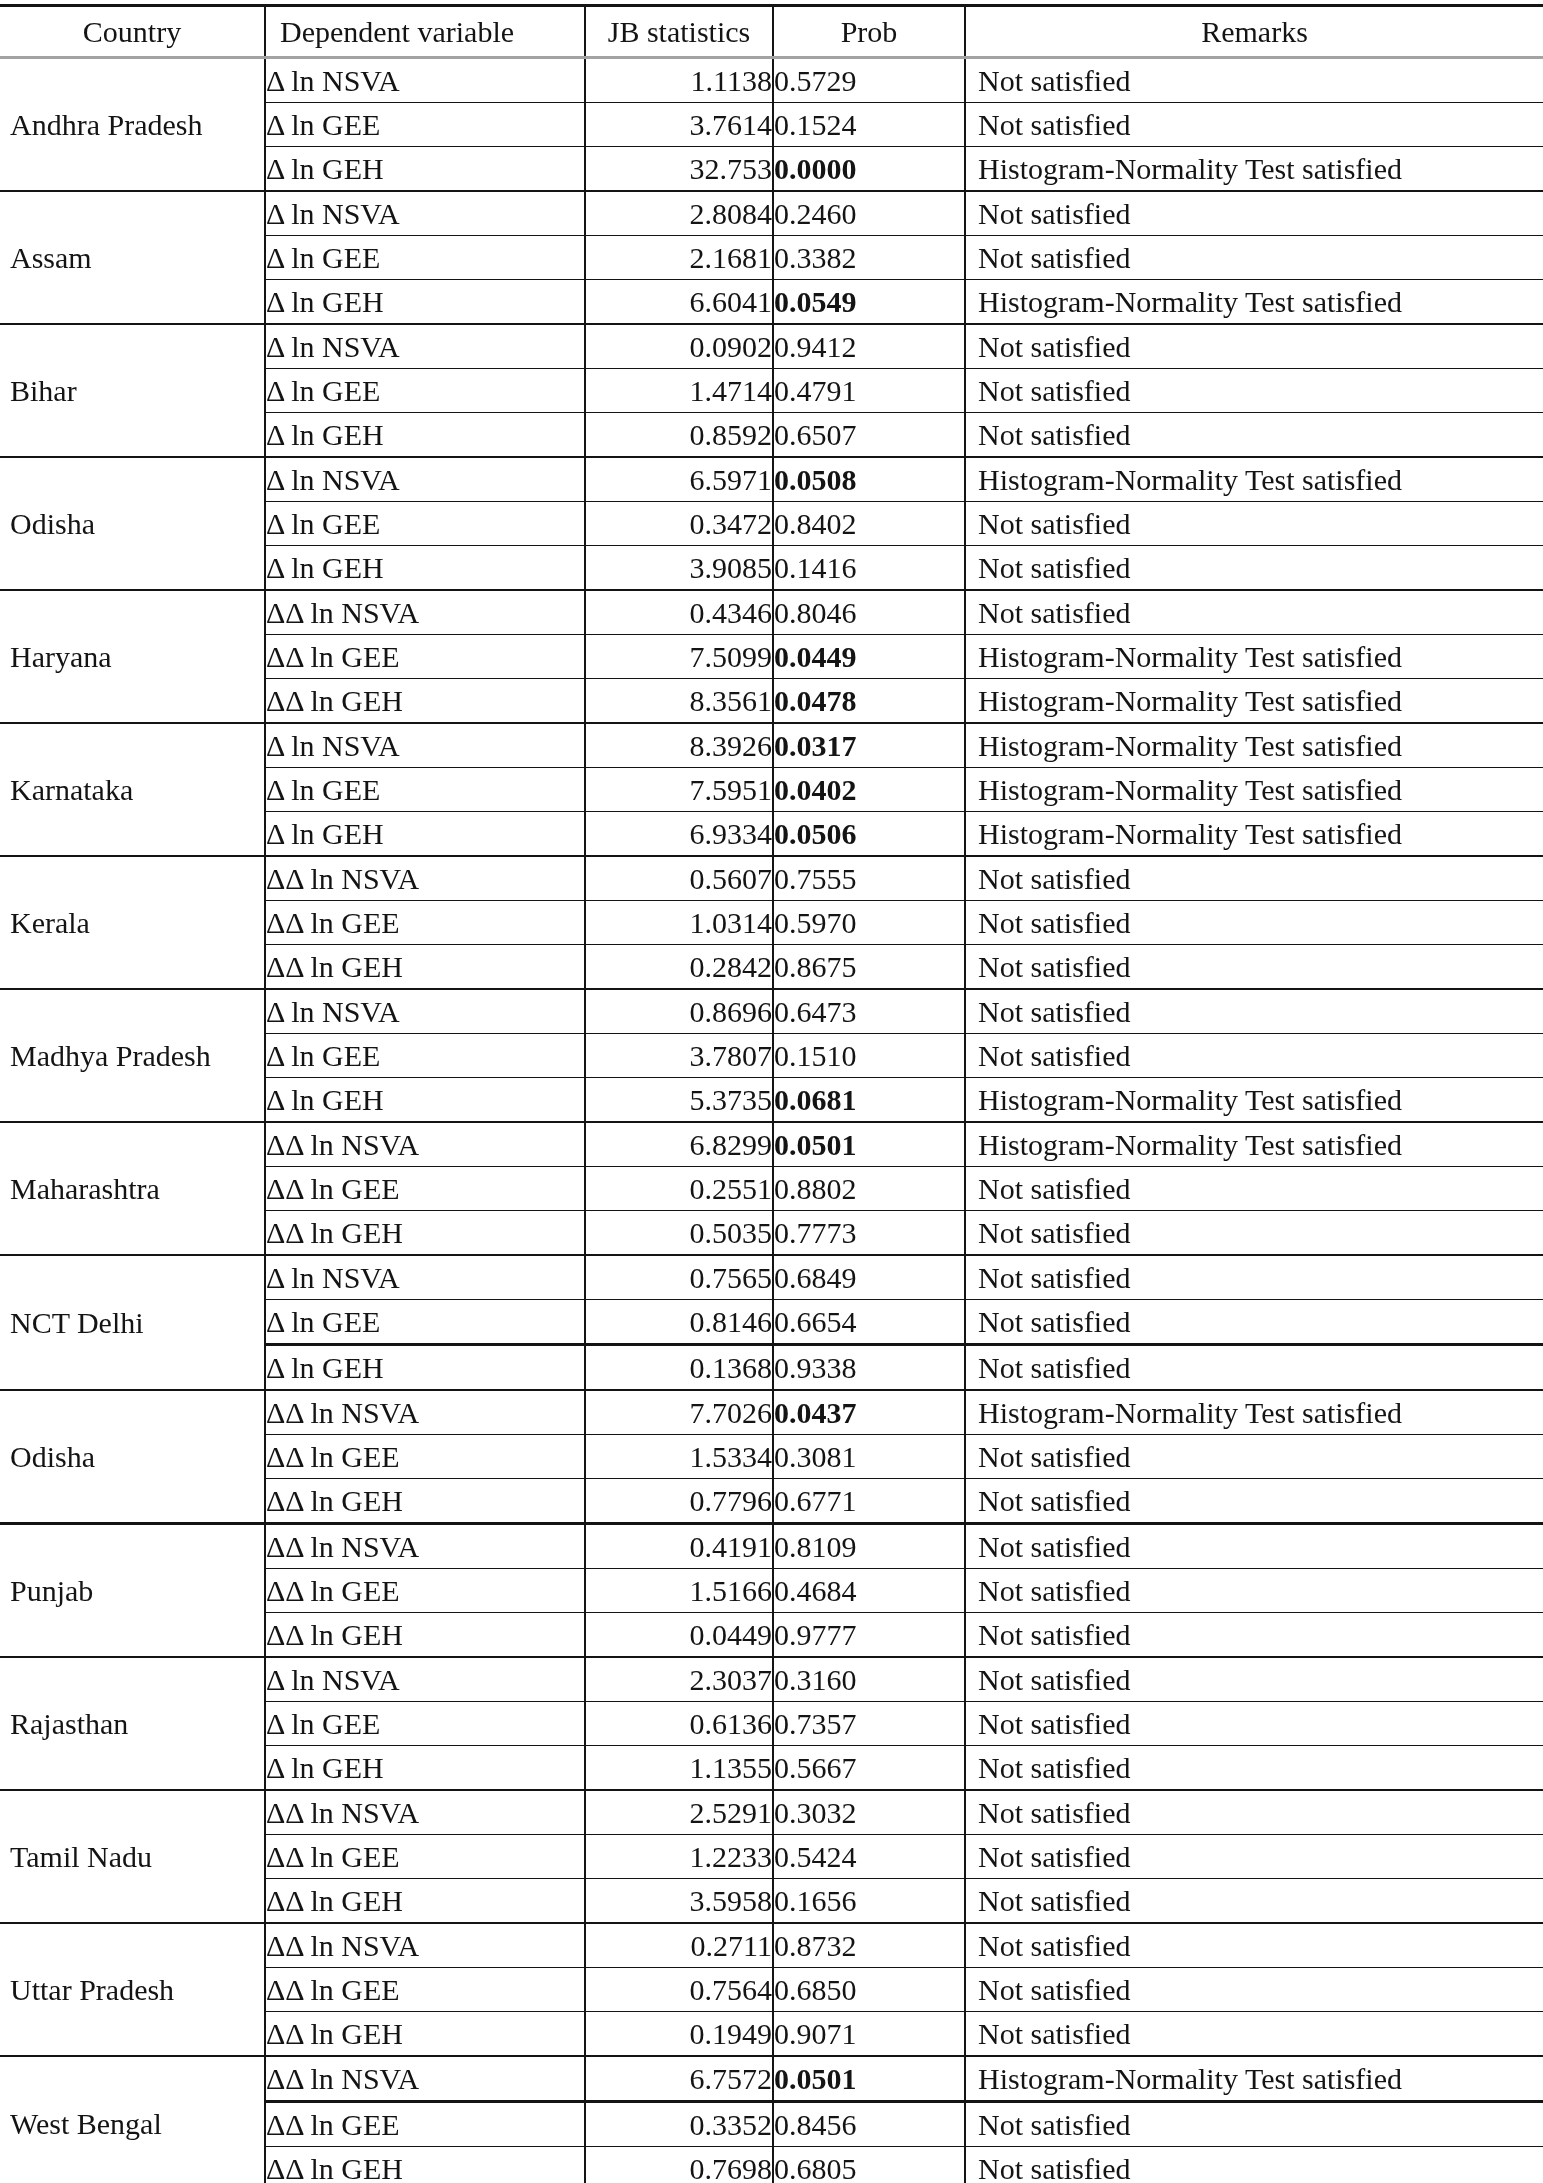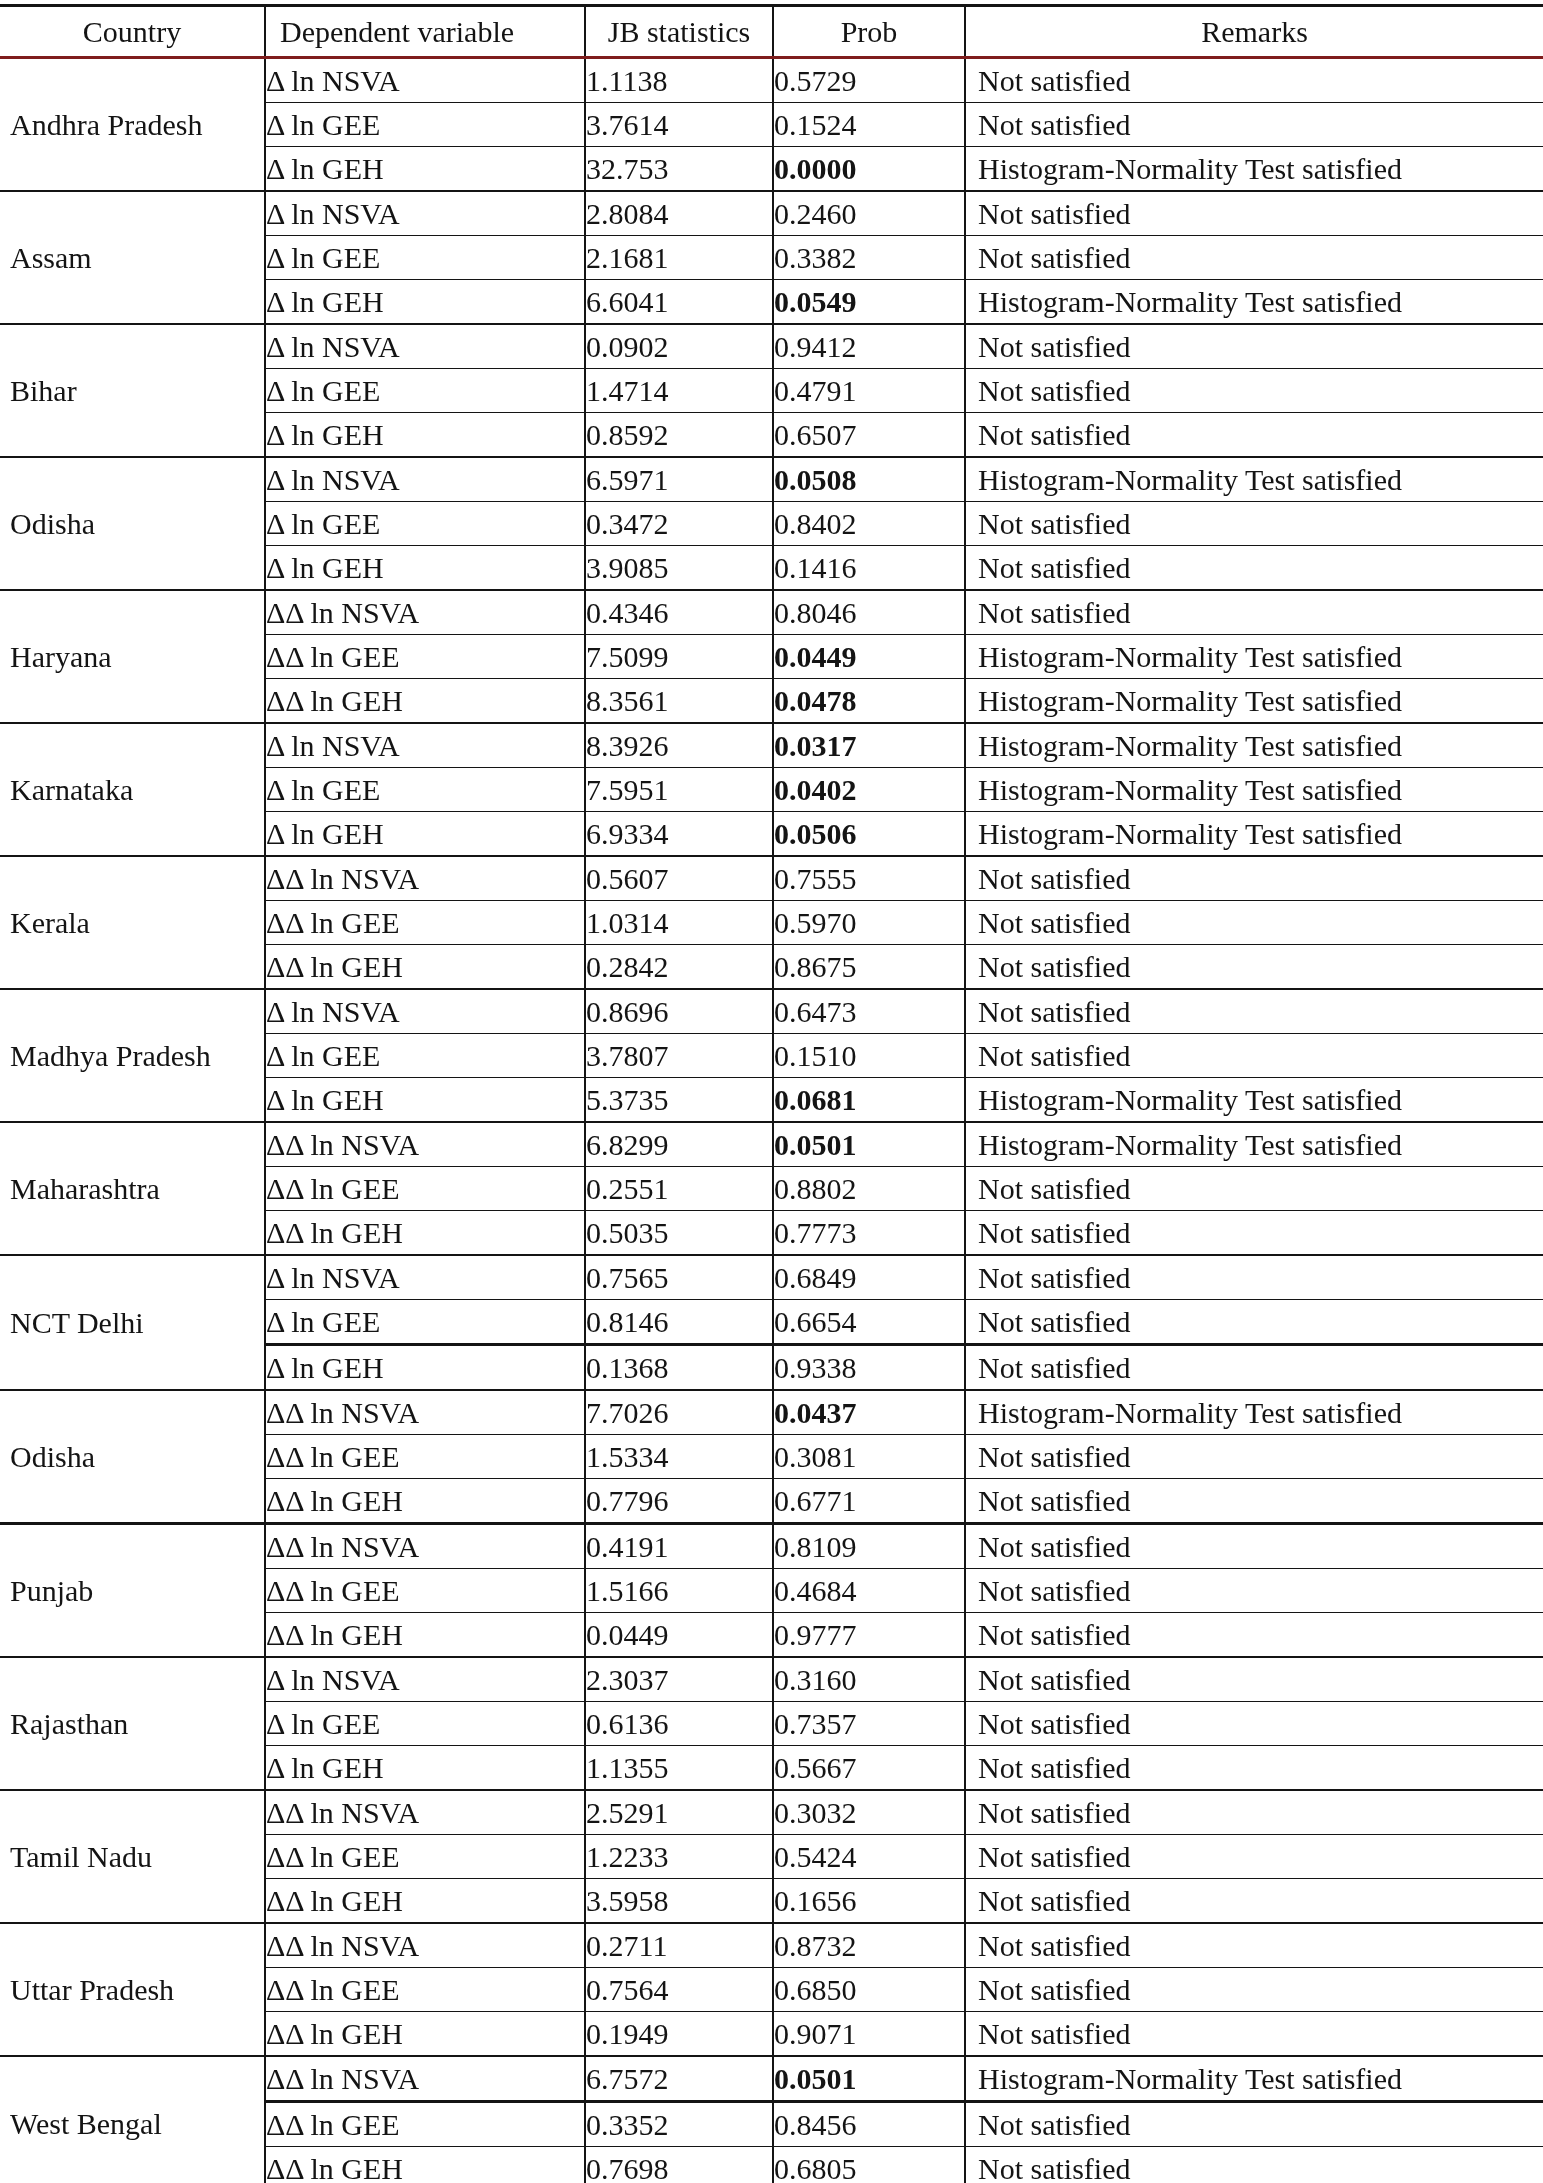--- a/index.html
+++ b/index.html
@@ -19,21 +19,21 @@
   col.c-country{width:265px;}
   col.c-depvar{width:320px;}
   col.c-jb{width:188px;}
   col.c-prob{width:192px;}
   col.c-remarks{width:578px;}
 
   thead th{
     font-weight:normal;
     height:49px;
     border-top:3px solid #141414;
-    border-bottom:3px solid #7f1d1d;
+    border-bottom:3px solid #a3a3a3;
     padding:0;
     text-align:center;
     vertical-align:middle;
   }
   thead th.h-depvar{text-align:left;padding-left:14px;margin-left:28px;}
 
   td{
     height:43px;
     padding:0;
     vertical-align:middle;
@@ -50,21 +50,21 @@
   
   tr.thick td{border-top:3px solid #141414;}
 
   td.country{
     text-align:left;
     padding-left:10px;
     vertical-align:middle;
     font-family:Liberation Serif, serif;
   }
   td.depvar{text-align:left;}
-  td.jb{text-align:left;}
+  td.jb{text-align:right;}
   td.prob{text-align:left;}
   td.prob.bold{font-weight:bold;}
   td.remarks{text-align:left;padding-left:12px;}
 </style>
 </head>
 <body>
 
 <div class="page">
   <table class="jb">
     <colgroup>

